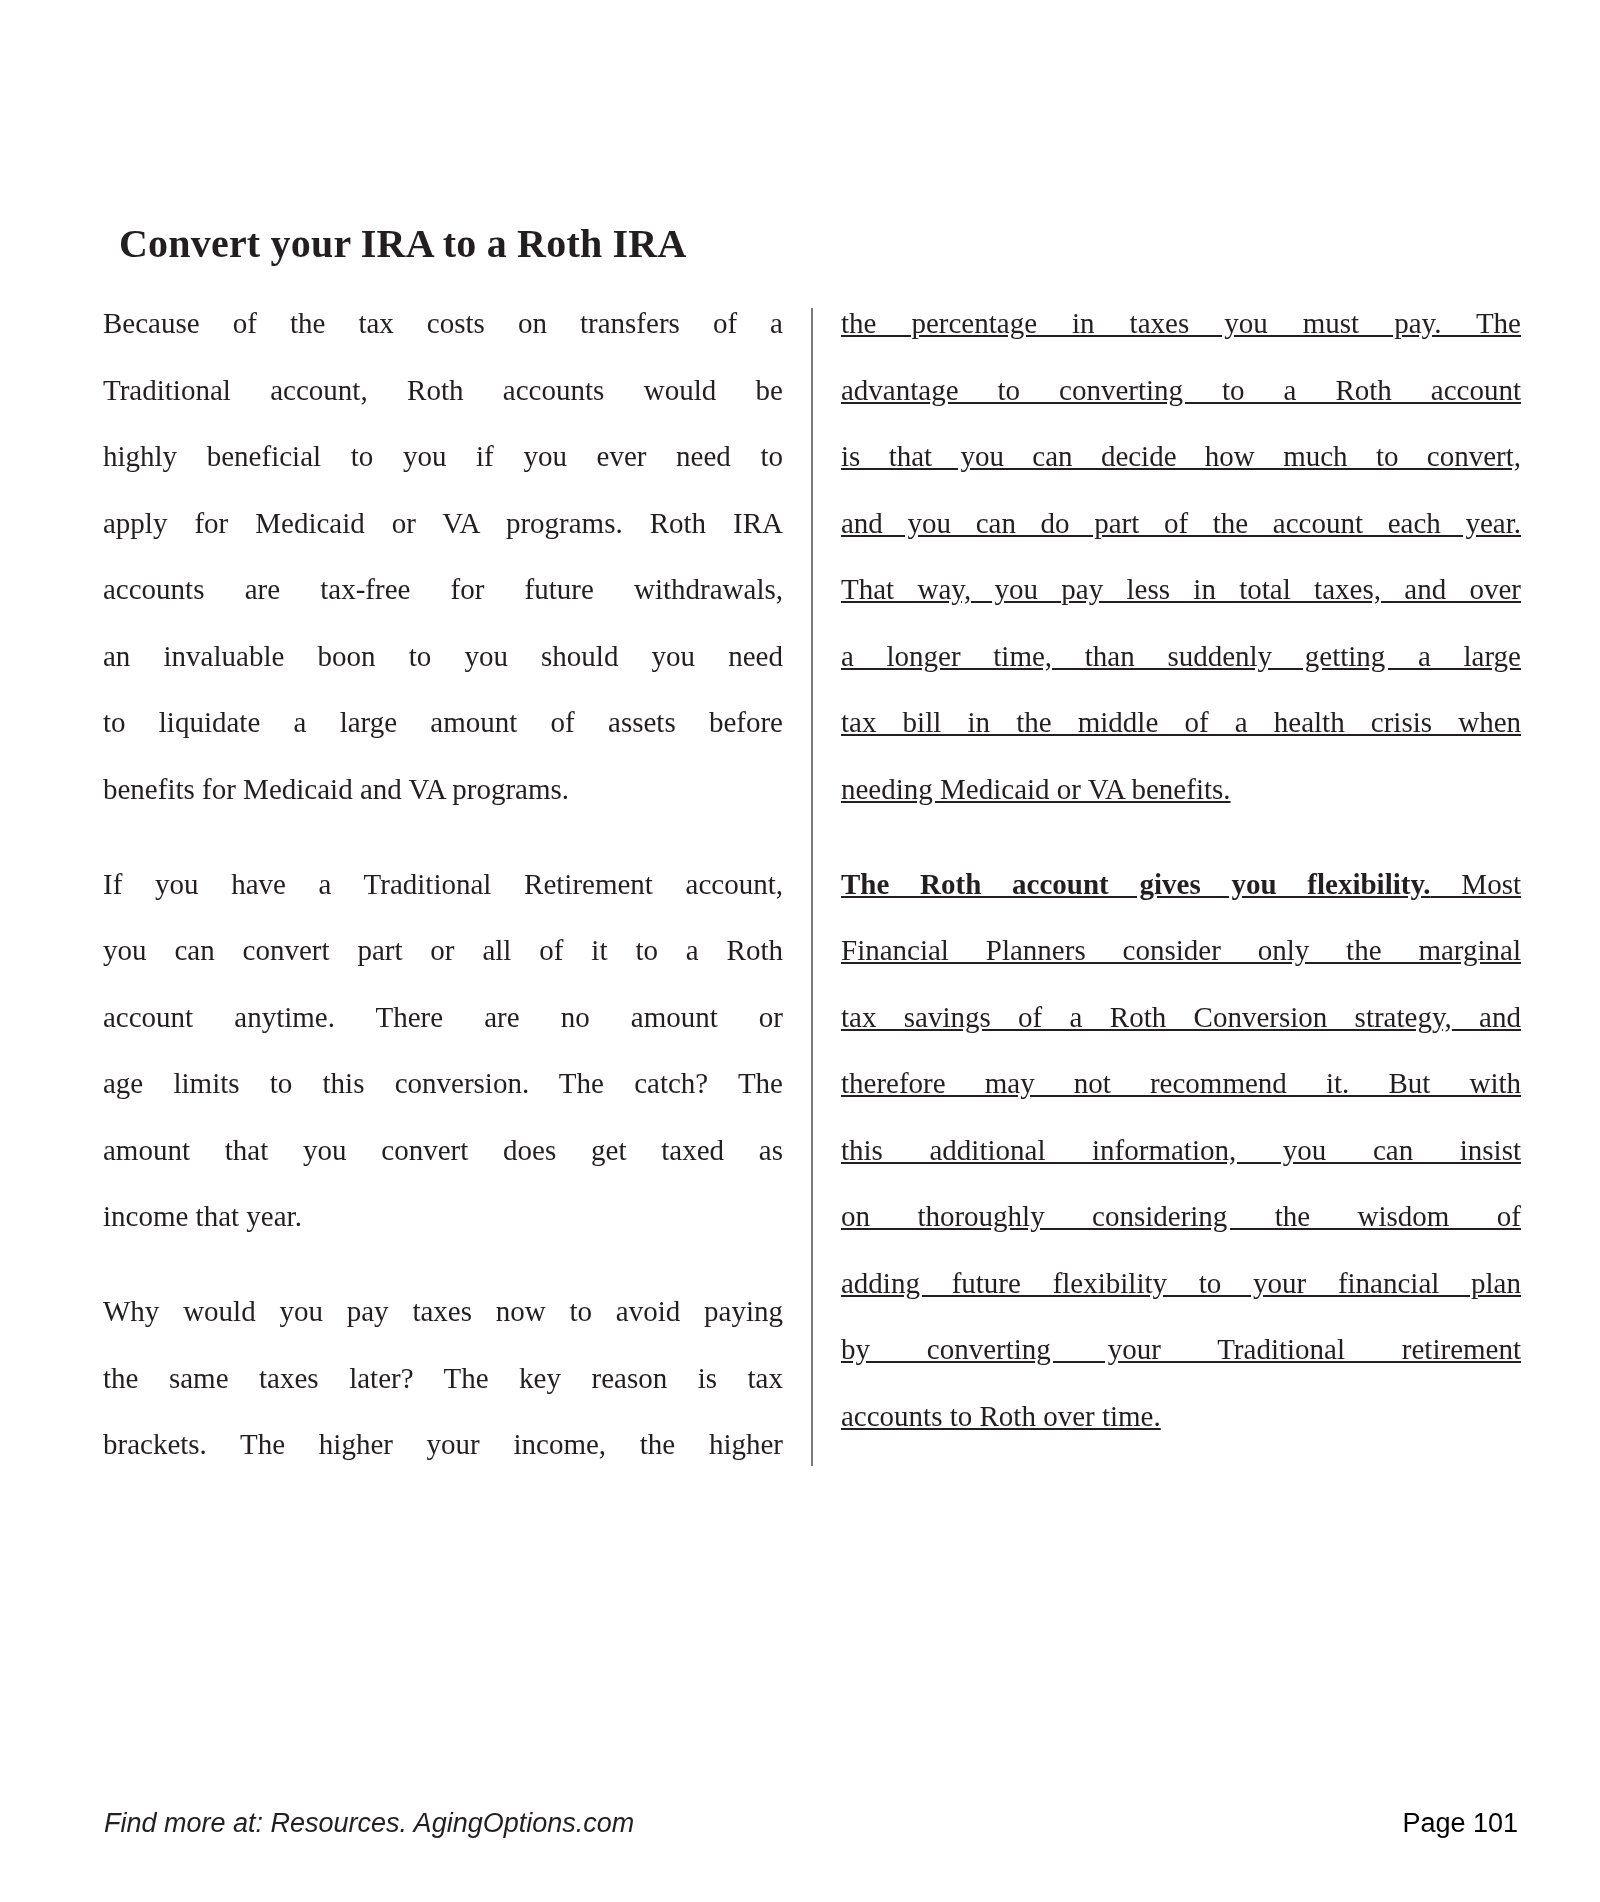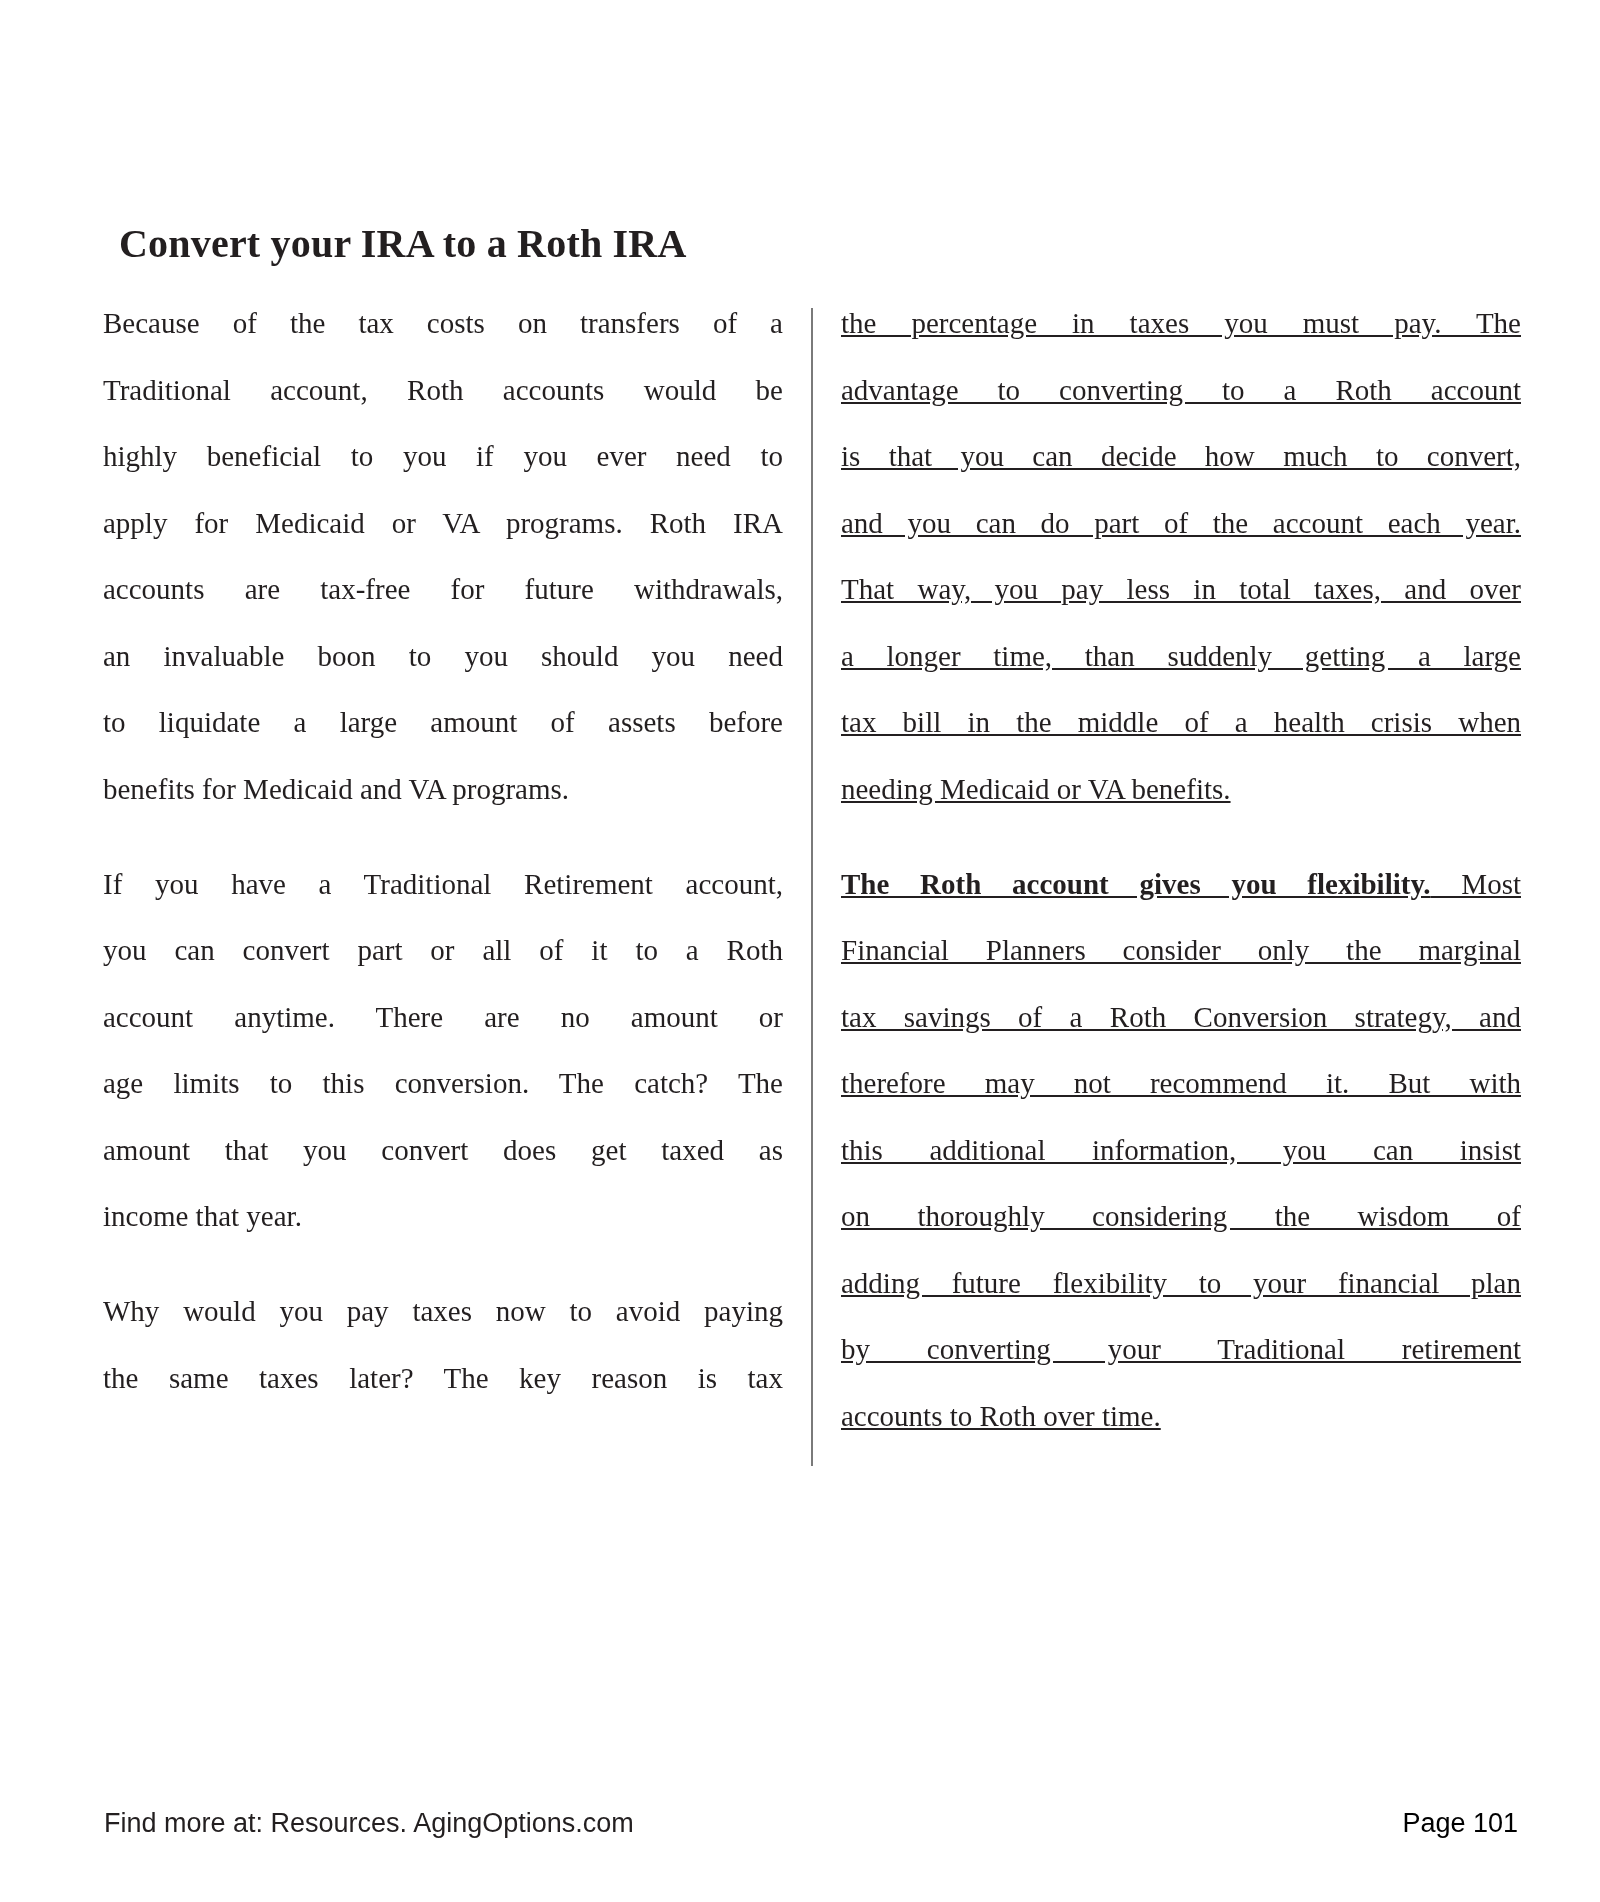--- a/index.html
+++ b/index.html
@@ -19,21 +19,21 @@
   .col-right { left: 841px; text-decoration: underline; }
   .para { margin: 0 0 28.5px 0; }
   .line { display: block; white-space: nowrap; text-align: justify; text-align-last: justify; height: 66.5px; overflow: visible; }
   .line.last { text-align: left; text-align-last: left; }
   .bold { font-weight: bold; }
   .divider {
     position: absolute; left: 811px; top: 308px; width: 1.6px; height: 1158px; background: #7a7a7a;
   }
   .footer-link {
     position: absolute; left: 104px; top: 1806px;
-    font-family: "Liberation Sans", sans-serif; font-size: 27px; line-height: 34px; color: #231f20;
+    font-family: "Liberation Sans", sans-serif; font-style: italic; font-size: 27px; line-height: 34px; color: #231f20;
   }
   .page-number {
     position: absolute; right: 82px; top: 1806px;
     font-family: Liberation Sans, sans-serif; font-size: 27px; line-height: 34px; color: #000000;
   }
 </style>
 </head>
 <body>
 
 <h1 class="page-title">Convert your IRA to a Roth IRA</h1>
@@ -53,20 +53,21 @@
     <span class="line">If you have a Traditional Retirement account,</span>
     <span class="line">you can convert part or all of it to a Roth</span>
     <span class="line">account anytime. There are no amount or</span>
     <span class="line">age limits to this conversion. The catch? The</span>
     <span class="line">amount that you convert does get taxed as</span>
     <span class="line last">income that year.</span>
   </p>
   <p class="para">
     <span class="line">Why would you pay taxes now to avoid paying</span>
     <span class="line">the same taxes later? The key reason is tax</span>
+    <span class="line">brackets. The higher your income, the higher</span>
   </p>
 </div>
 
 <div class="divider"></div>
 
 <div class="column col-right">
   <p class="para">
     <span class="line">the percentage in taxes you must pay. The</span>
     <span class="line">advantage to converting to a Roth account</span>
     <span class="line">is that you can decide how much to convert,</span>

